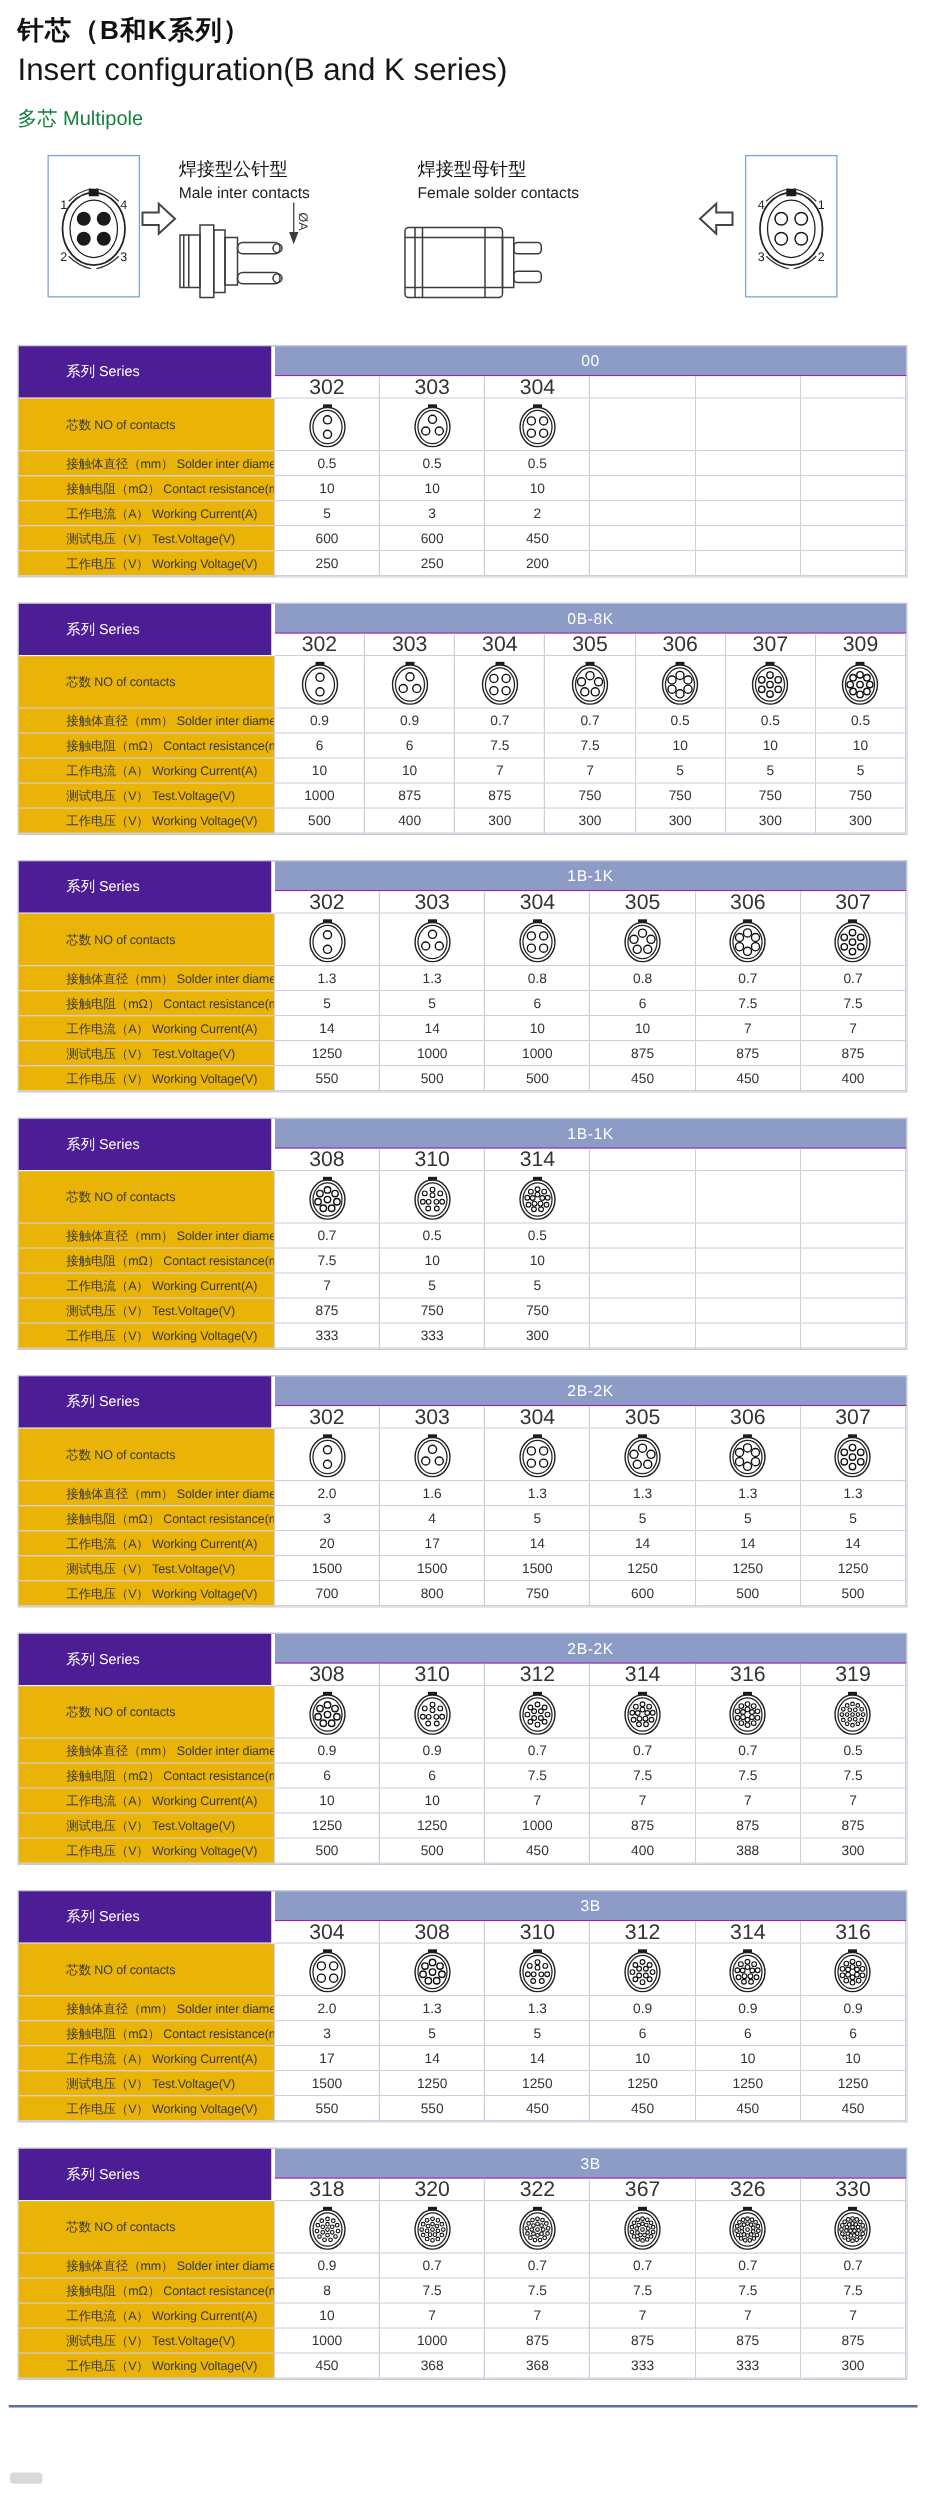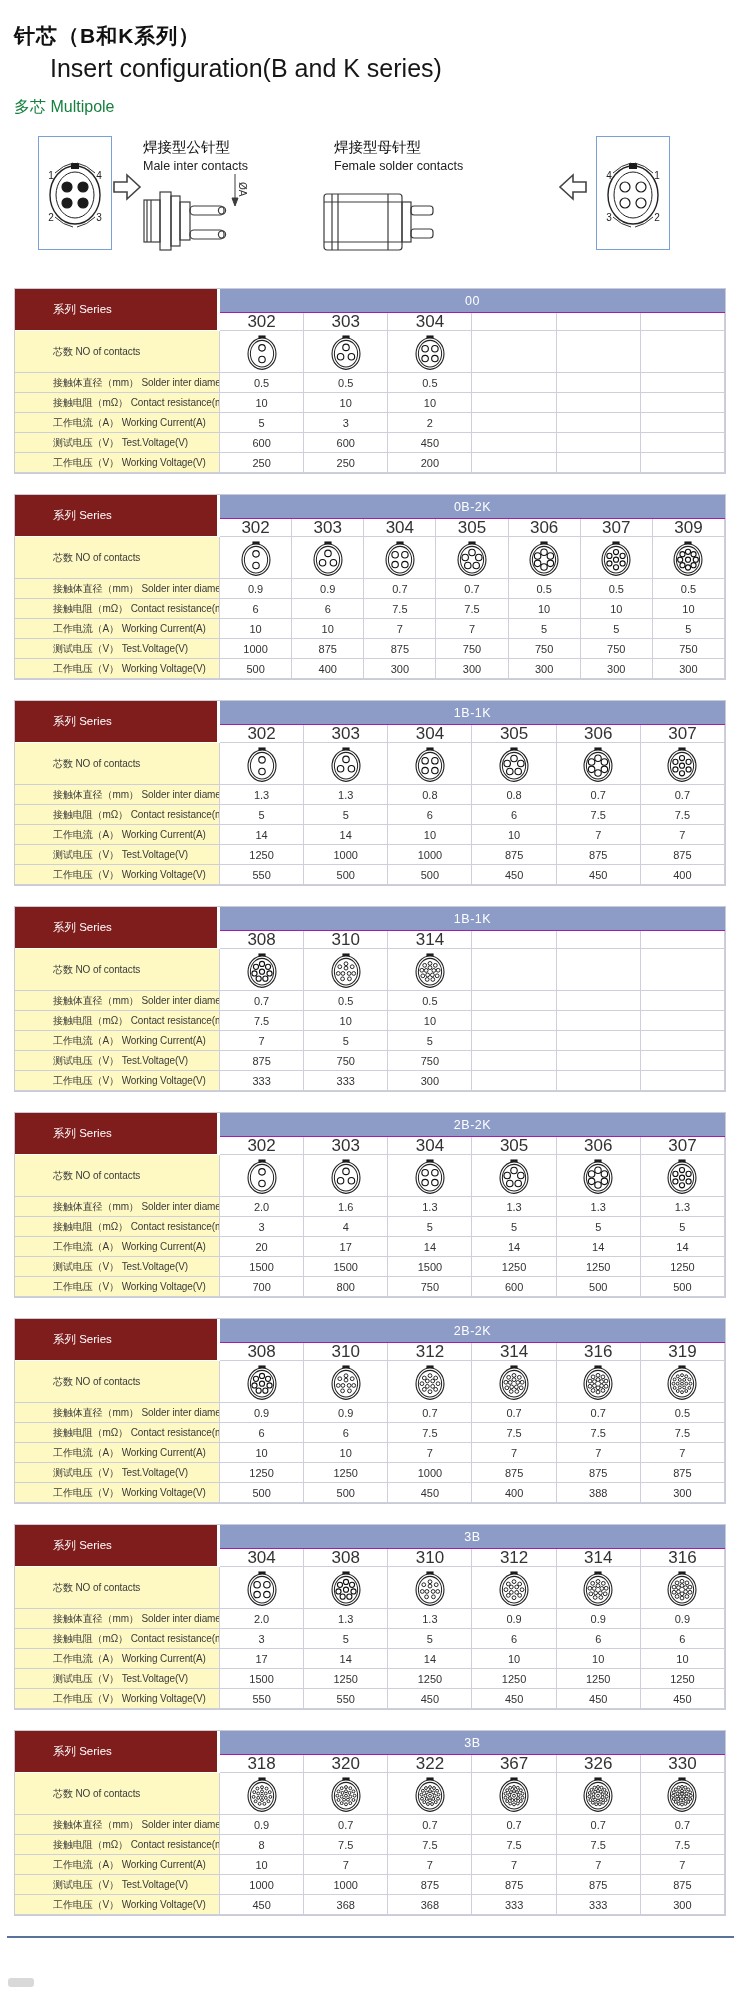--- a/index.html
+++ b/index.html
@@ -6,23 +6,23 @@
   .page{
     position:relative;
     width:740px;
     height:2000px;
     background:#fff;
     font-family:"Liberation Sans", sans-serif;
     color:#222;
     overflow:hidden;
   }
   
-  .titles{padding:22px 0 0 14px;}
+  .titles{padding:10px 0 0 14px;}
   .title-cn{font-size:21px;font-weight:bold;color:#111;letter-spacing:1px;}
-  .title-en{font-size:25px;color:#161616;margin-top:4px;letter-spacing:0px;margin-left:36px;}
+  .title-en{font-size:25px;color:#161616;margin-top:4px;letter-spacing:0px;}
   .subtitle{font-size:16px;color:#15803d;margin-top:14px;}
   
   .diagram-strip{position:relative;height:150px;margin-top:6px;}
   .id-box{
     position:absolute;top:12px;width:72px;height:112px;
     border:1px solid #7aa0d8;background:#fff;
     display:flex;align-items:center;justify-content:center;
   }
   .id-box-left{left:38px;}
   .id-box-right{left:596px;}
@@ -46,33 +46,33 @@
     border:1px solid #c9cbd7;
     box-sizing:border-box;
   }
   .cell{
     border-right:1px solid #cdd0da;
     border-bottom:1px solid #cdd0da;
     box-sizing:border-box;
     display:flex;align-items:center;
   }
   .series-label{
-    background:#7f1d1d;color:#fff;
+    background:#4c1d95;color:#fff;
     border-right:3px solid #fff;border-bottom:1px solid #fff;
     padding-left:38px;font-size:11.5px;
   }
   .series-band{
     background:#8d9cc7;color:#fff;
     height:24px;justify-content:center;
     font-size:12.5px;letter-spacing:0.5px;
     border-bottom:1px solid #a21caf;border-right:none;
   }
   .colnum{height:18px;background:#fff;justify-content:center;font-size:17px;color:#333;}
   .rowlabel{
-    background:#fef9c3;color:#3a3a3a;
+    background:#eab308;color:#3a3a3a;
     padding-left:38px;font-size:10px;white-space:nowrap;overflow:hidden;
     letter-spacing:-0.1px;
   }
   .icon-cell{height:42px;background:#fff;justify-content:center;}
   .val{height:20px;background:#fff;justify-content:center;font-size:11px;color:#333;}
   
   .bottom-rule{width:727px;height:2px;background:#5a7199;margin:8px 0 0 7px;}
   .footer-logo{
     position:absolute;left:8px;top:1978px;
     width:26px;height:9px;background:#d9d9d9;border-radius:3px;
@@ -267,21 +267,21 @@
         <div class="cell rowlabel">工作电压（V） Working Voltage(V)</div>
         <div class="cell val">250</div>
         <div class="cell val">250</div>
         <div class="cell val">200</div>
         <div class="cell val"></div>
         <div class="cell val"></div>
         <div class="cell val"></div>
       </div>
       <div class="ctable" style="grid-template-columns: 205px repeat(7, 1fr);">
         <div class="cell series-label" style="grid-area: 1 / 1 / 3;">系列 Series</div>
-        <div class="cell series-band" style="grid-area: 1 / 2 / auto / 9;">0B-2K</div>
+        <div class="cell series-band" style="grid-area: 1 / 2 / auto / 9;">0B-8K</div>
         <div class="cell colnum">302</div>
         <div class="cell colnum">303</div>
         <div class="cell colnum">304</div>
         <div class="cell colnum">305</div>
         <div class="cell colnum">306</div>
         <div class="cell colnum">307</div>
         <div class="cell colnum">309</div>
         <div class="cell rowlabel">芯数 NO of contacts</div>
         <div class="cell icon-cell">
           <svg width="34" height="38" viewBox="0 0 30 34">

